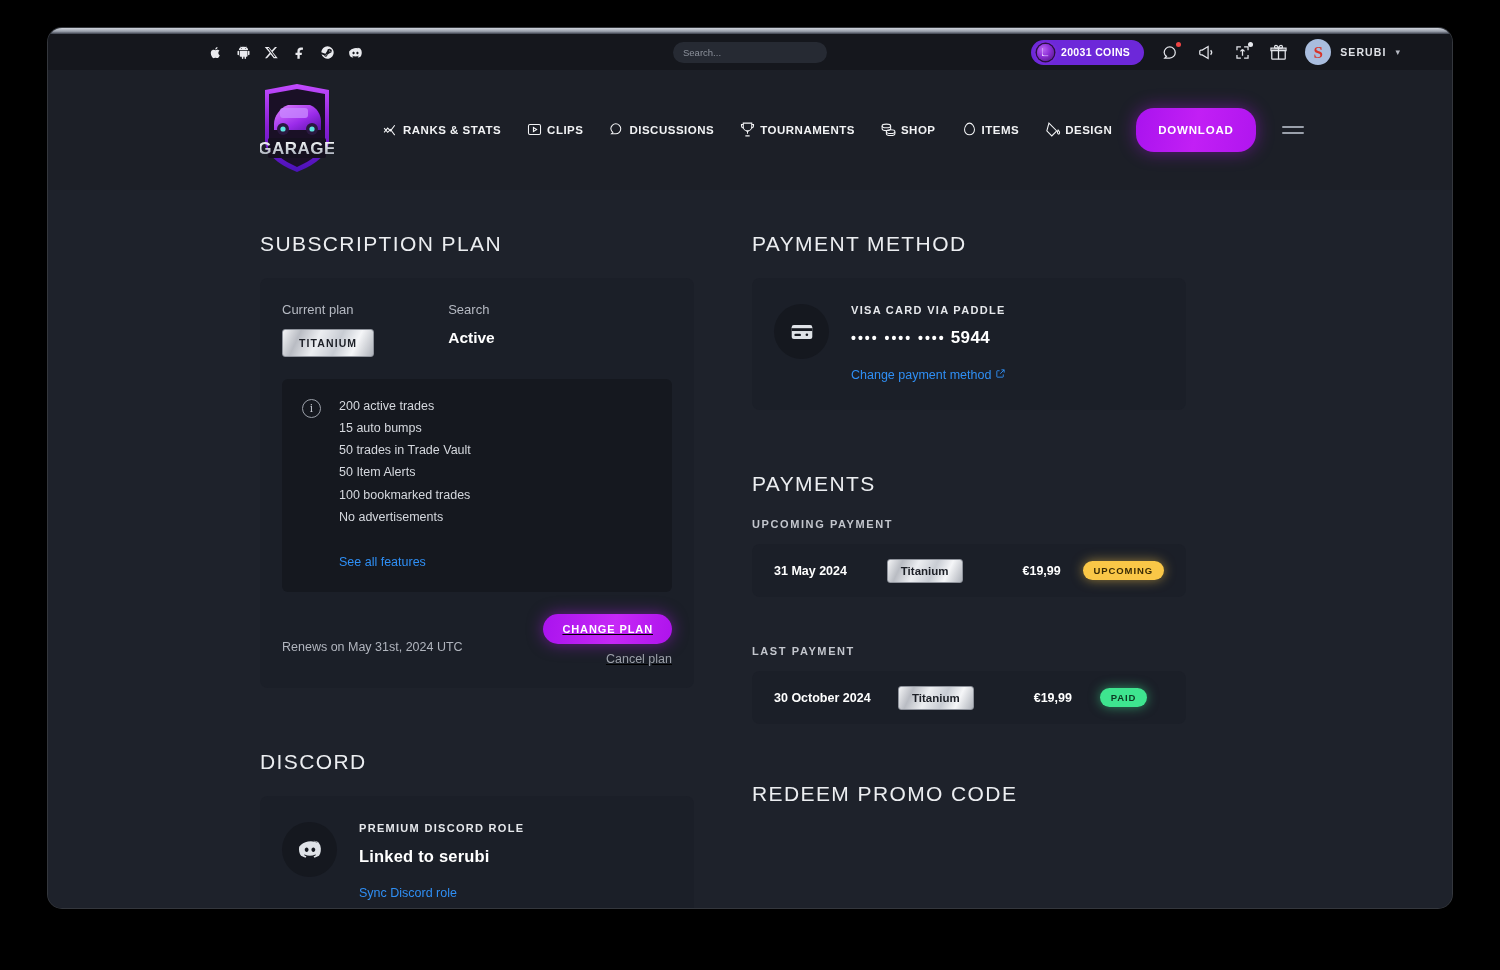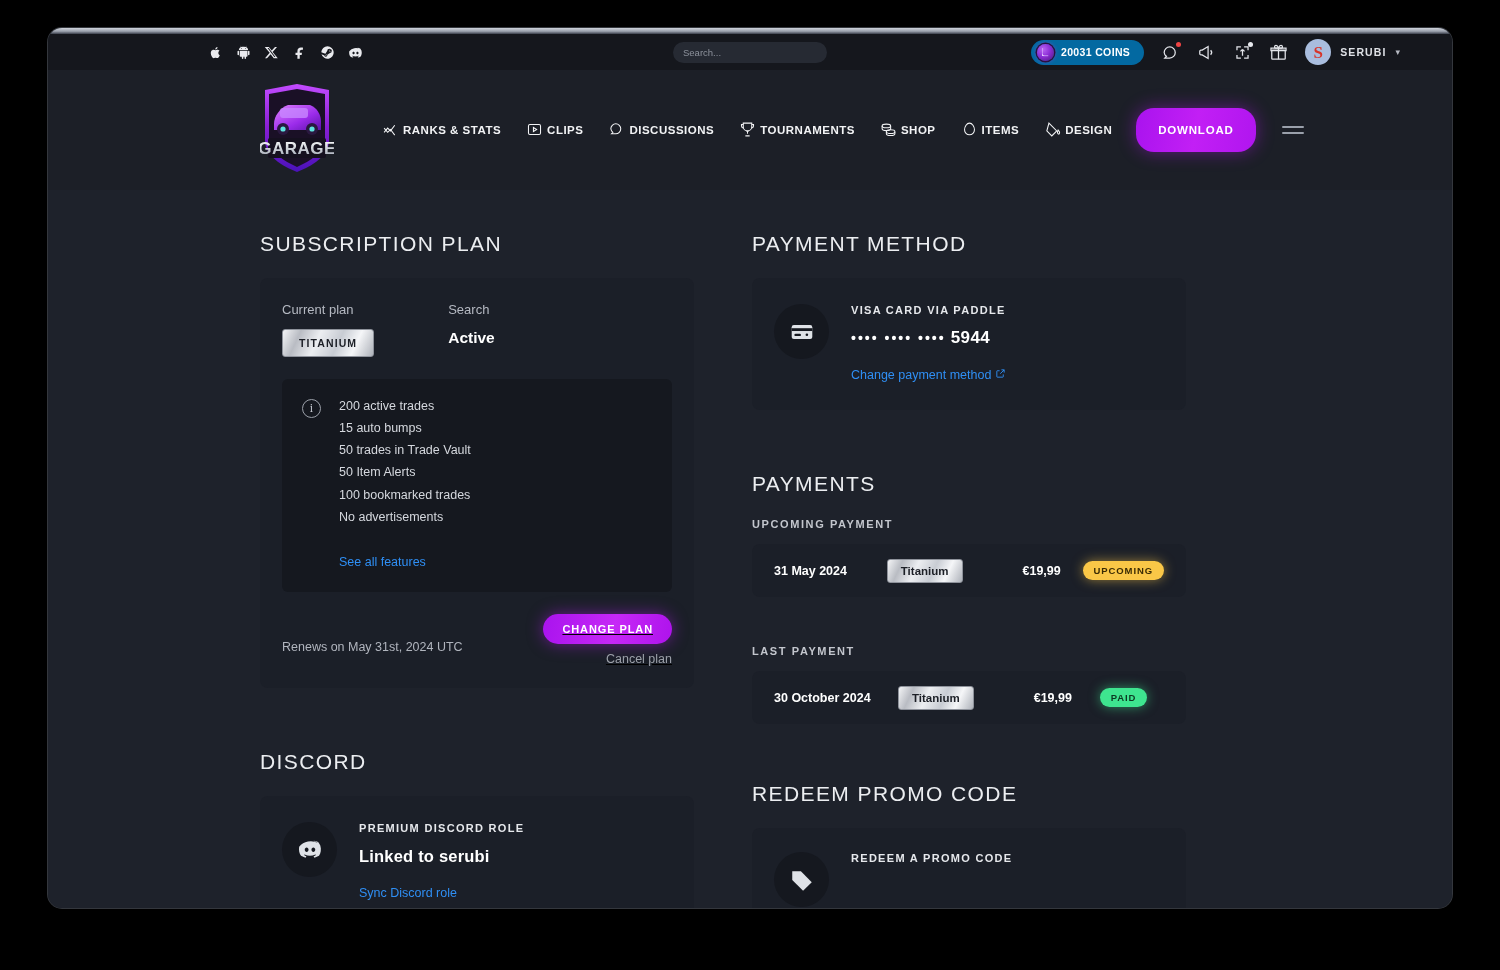--- a/index.html
+++ b/index.html
@@ -52,21 +52,21 @@
     padding: 0 10px;
     outline: none;
   }
   .search-box::placeholder { color: #8d929c; }
   .topbar-right {
     margin-left: auto;
     display: flex; align-items: center; gap: 17px;
   }
   .coins-pill {
     height: 25px; border-radius: 13px;
-    background: #0369a1;
+    background: #6d28d9;
     display: flex; align-items: center; gap: 7px;
     padding: 0 14px 0 6px;
   }
   .coin-ico {
     width: 17px; height: 17px; border-radius: 50%;
     background: radial-gradient(circle at 35% 32%, #b964f2 0%, #8c2ed6 45%, #4d1478 100%);
     box-shadow: 0 0 0 1.5px #2b1040, 0 0 5px rgba(160,70,230,.8);
     position: relative;
   }
   .coin-ico::after {
@@ -540,26 +540,15 @@
       <div class="sub-label" style="margin-top:48px;">LAST PAYMENT</div>
       <div class="pay-row">
         <span class="pay-date">30 October 2024</span>
         <span class="pay-plan">Titanium</span>
         <span class="pay-amt">€19,99</span>
         <span class="pill pill-paid">PAID</span>
       </div>
 
       <div class="section-title promo-gap">REDEEM PROMO CODE</div>
 
-      <div class="card media-card promo-card">
-        <span class="circle-ico">
-          <svg viewBox="0 0 24 24">
-              <path d="M3 12V4h8l10 10-8 8z"></path>
-              <circle cx="7.5" cy="7.5" r="1.5"></circle>
-            </svg>
-        </span>
-        <div style="flex:1">
-          <div class="eyebrow">REDEEM A PROMO CODE</div>
-        </div>
-      </div>
     </div>
   </div>
 </div>
 
 </body></html>

